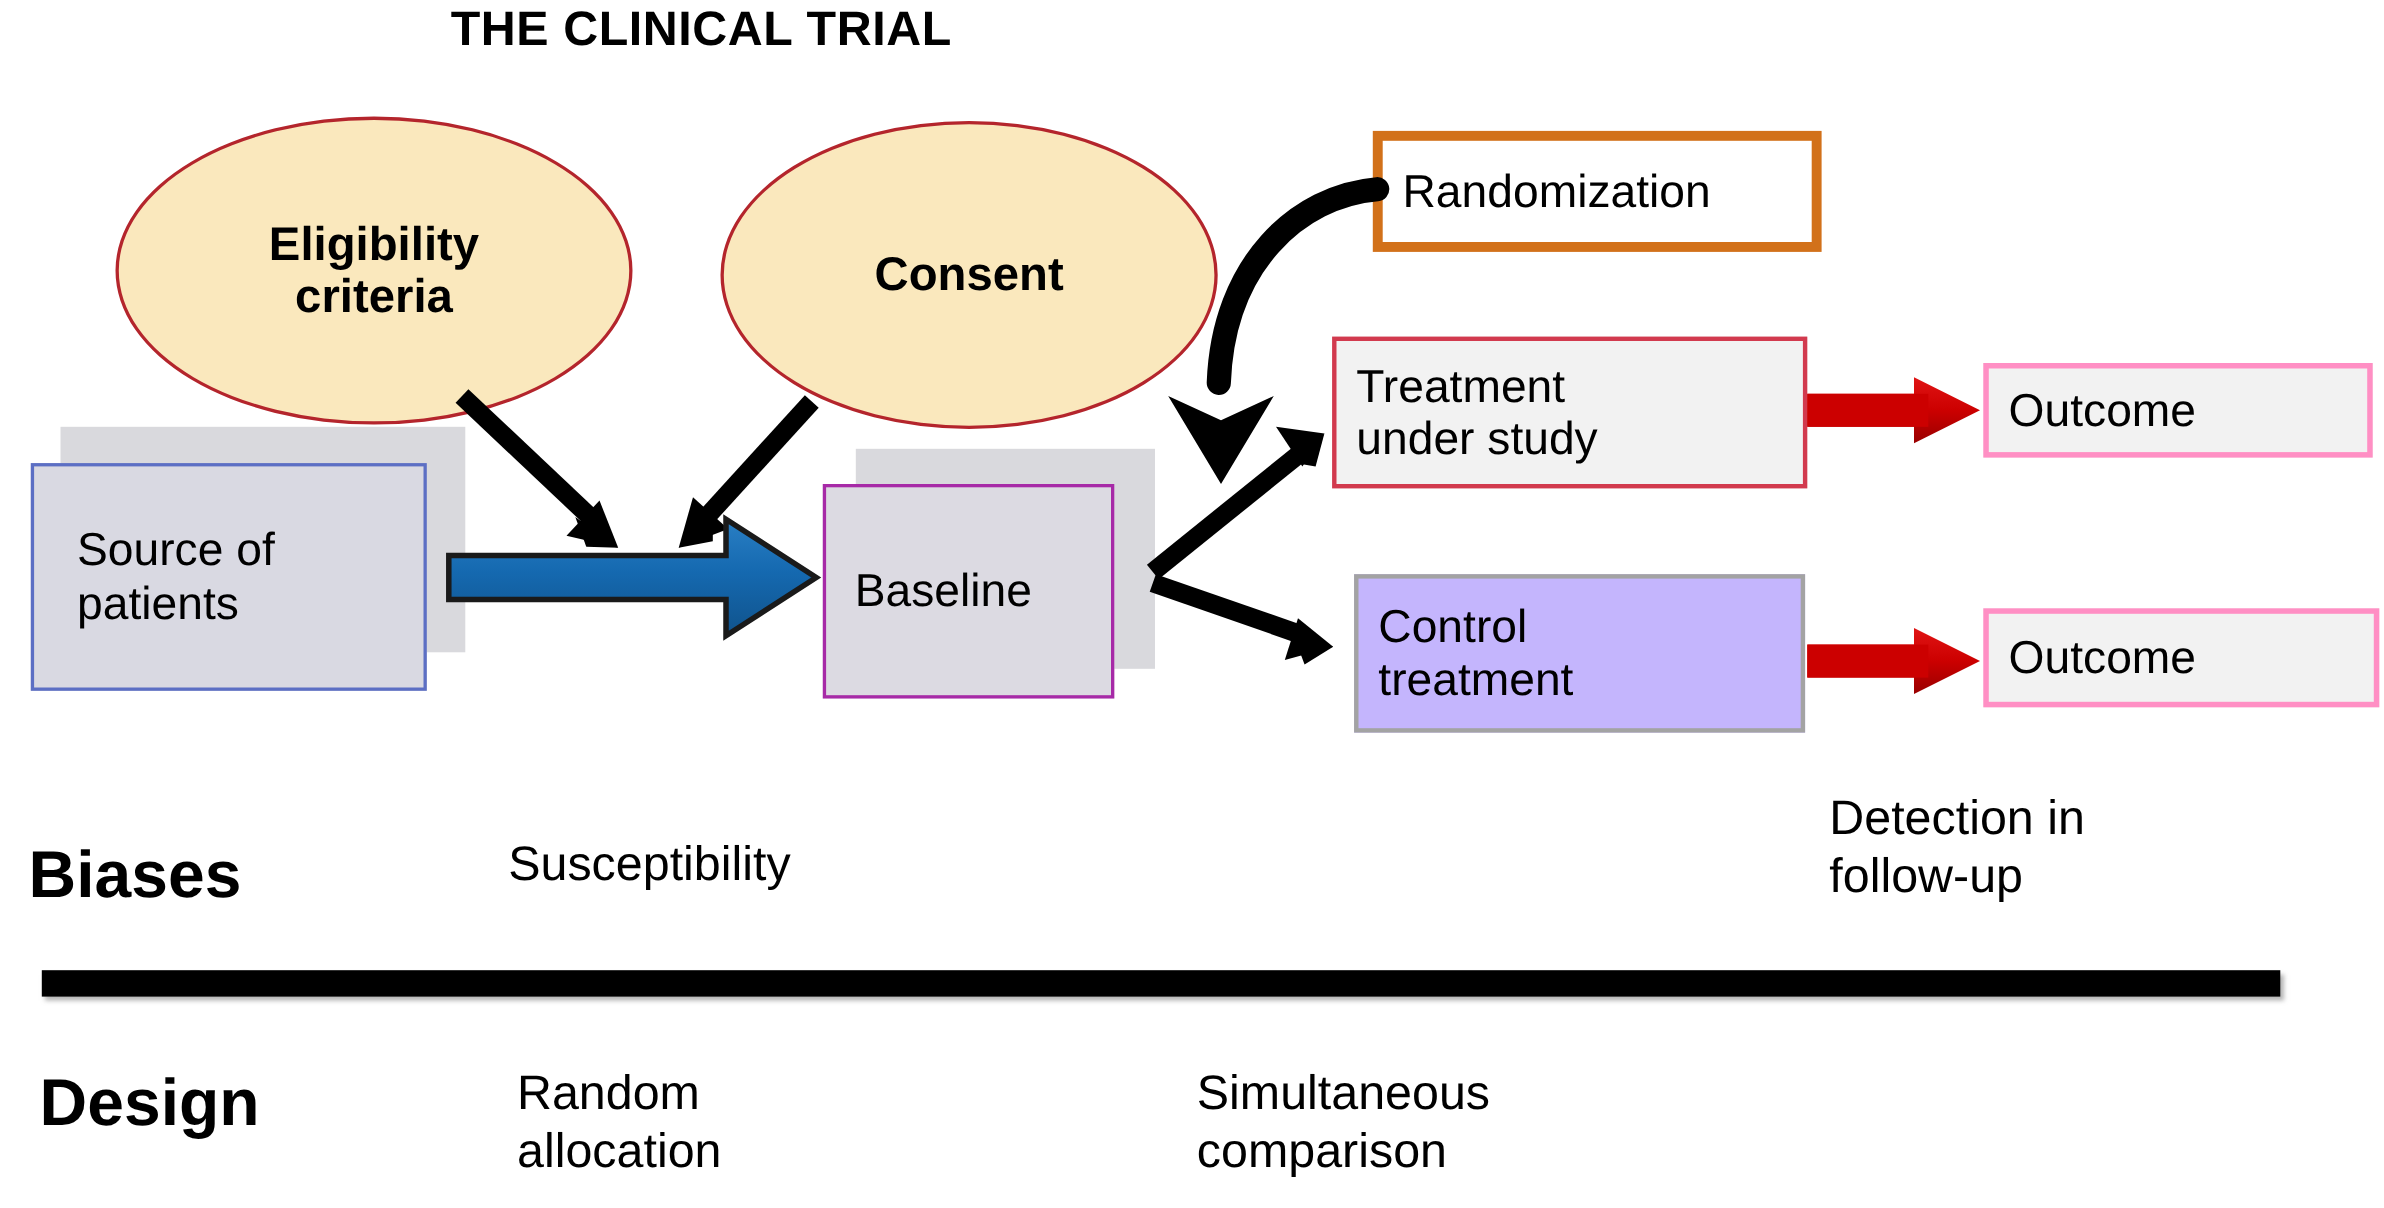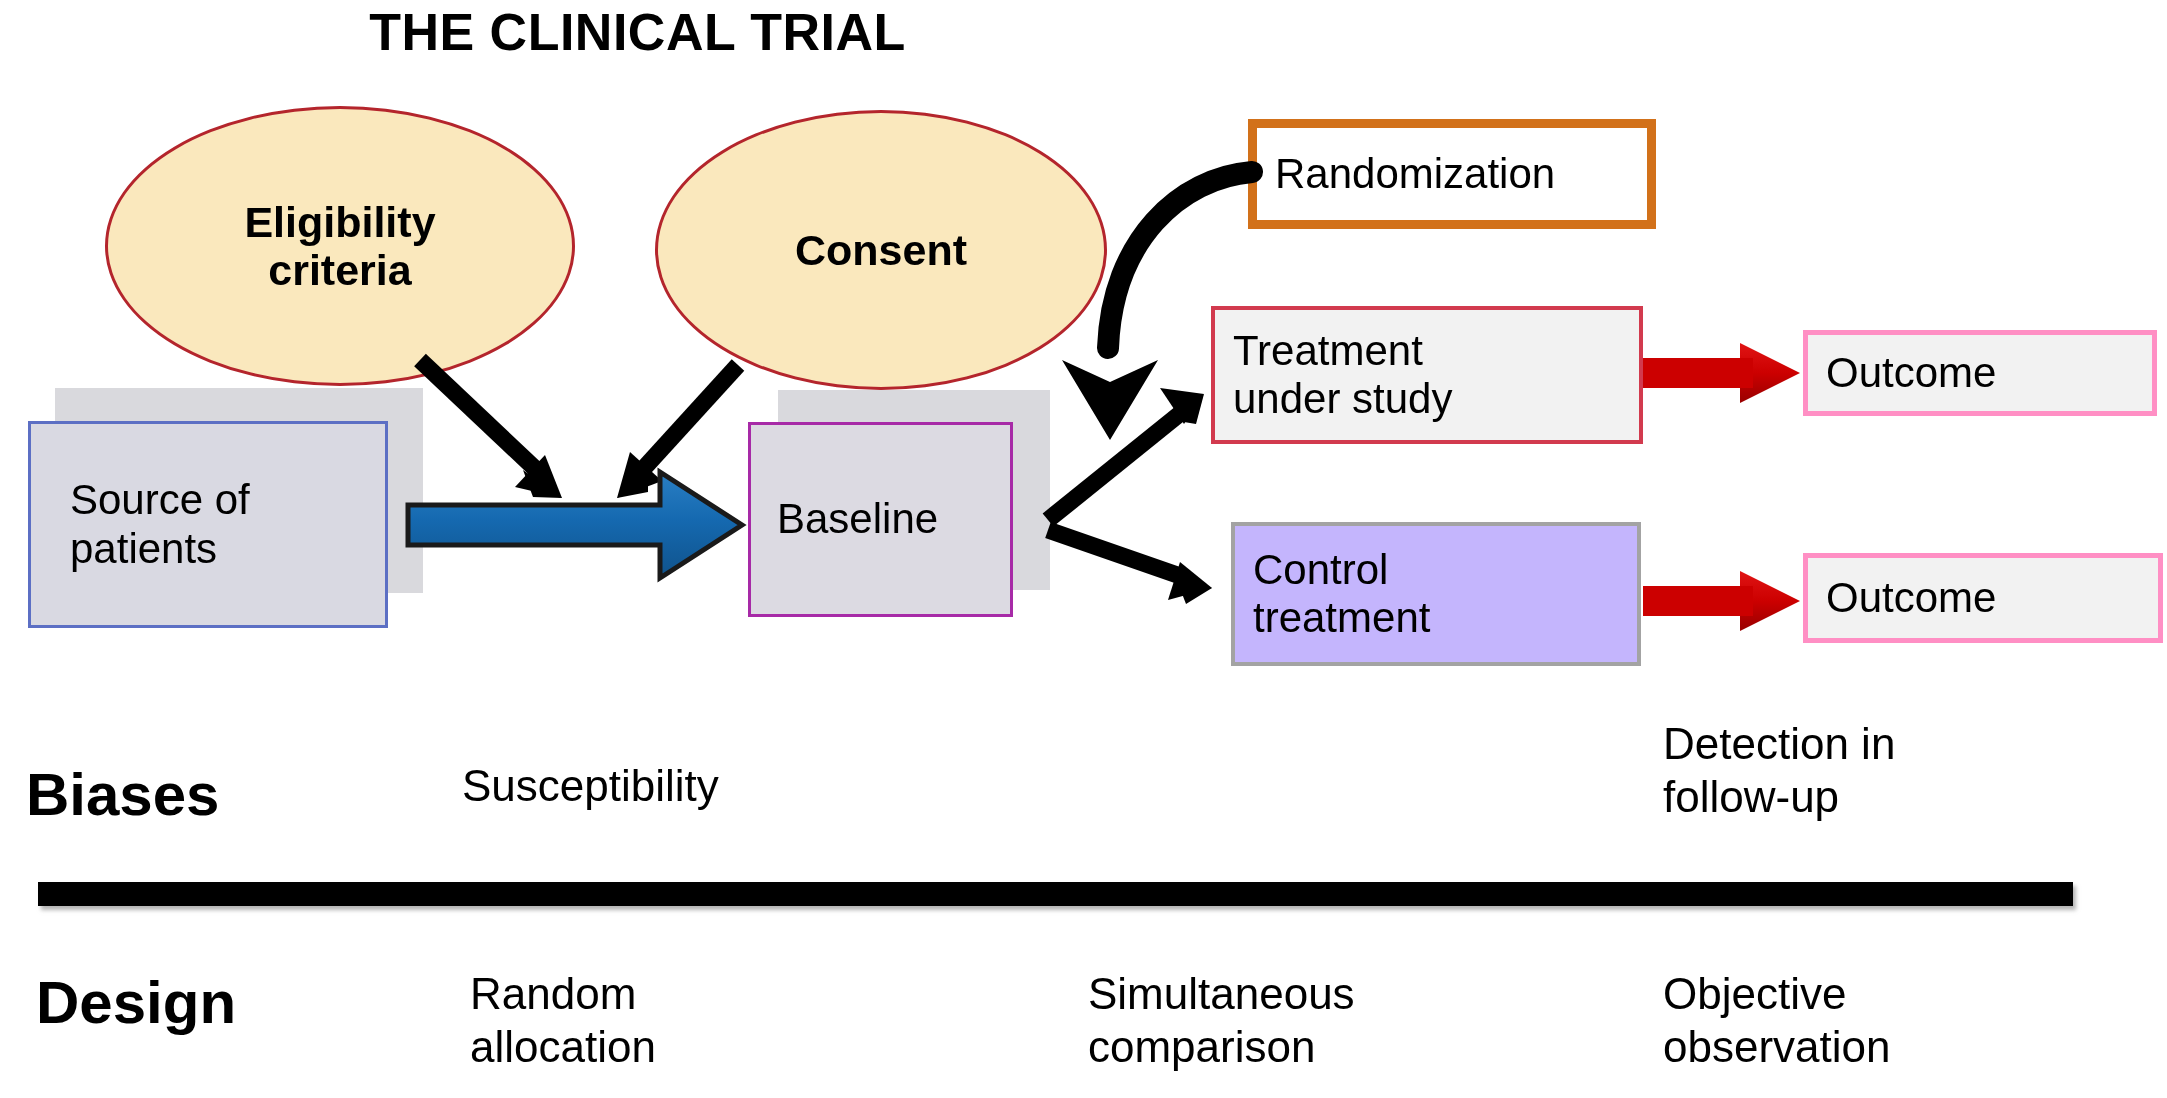--- a/index.html
+++ b/index.html
@@ -19,21 +19,21 @@
     overflow: hidden;
   }
 
   
   .title {
     position: absolute;
     left: 0;
     top: 2px;
     width: 1275px;
     text-align: center;
-    font-size: 52px;
+    font-size: 44px;
     font-weight: bold;
     letter-spacing: 0.5px;
   }
 
   
   .ellipse {
     position: absolute;
     border-radius: 50%;
     background: #fae8bd;
     border: 3px solid #b4252c;
@@ -145,21 +145,21 @@
   <div class="boxwrap" style="left:28px; top:388px; width:400px; height:240px;">
     <div class="boxshadow" style="left:27px; top:0px; width:368px; height:205px;"></div>
     <div class="box" id="source-box" style="left:0px; top:33px; width:360px; height:207px;">
       <div class="boxtext">
         <div>Source of</div>
         <div>patients</div>
       </div>
     </div>
   </div>
 
-  <div class="boxwrap" style="left:748px; top:390px; width:310px; height:240px;padding-left:39px;">
+  <div class="boxwrap" style="left:748px; top:408px; width:310px; height:240px;padding-left:39px;">
     <div class="boxshadow" style="left:30px; top:0px; width:272px; height:200px;"></div>
     <div class="box center" id="baseline-box" style="left:0px; top:32px; width:265px; height:195px;">
       <div class="boxtext">Baseline</div>
     </div>
   </div>
 
   <div class="boxwrap" style="left:1248px; top:119px; width:420px; height:120px;">
     <div class="box" id="randomization-box" style="left:0px; top:0px; width:408px; height:110px;">
       <div class="boxtext">Randomization</div>
     </div>
@@ -273,18 +273,14 @@
   <div class="row-cell" style="left:470px; top:968px; width:400px;">
     <div>Random</div>
     <div>allocation</div>
   </div>
 
   <div class="row-cell" style="left:1088px; top:968px; width:430px;">
     <div>Simultaneous</div>
     <div>comparison</div>
   </div>
 
-  <div class="row-cell" style="left:1663px; top:968px; width:430px;">
-    <div>Objective</div>
-    <div>observation</div>
-  </div>
 
 </div>
 
 </body></html>

